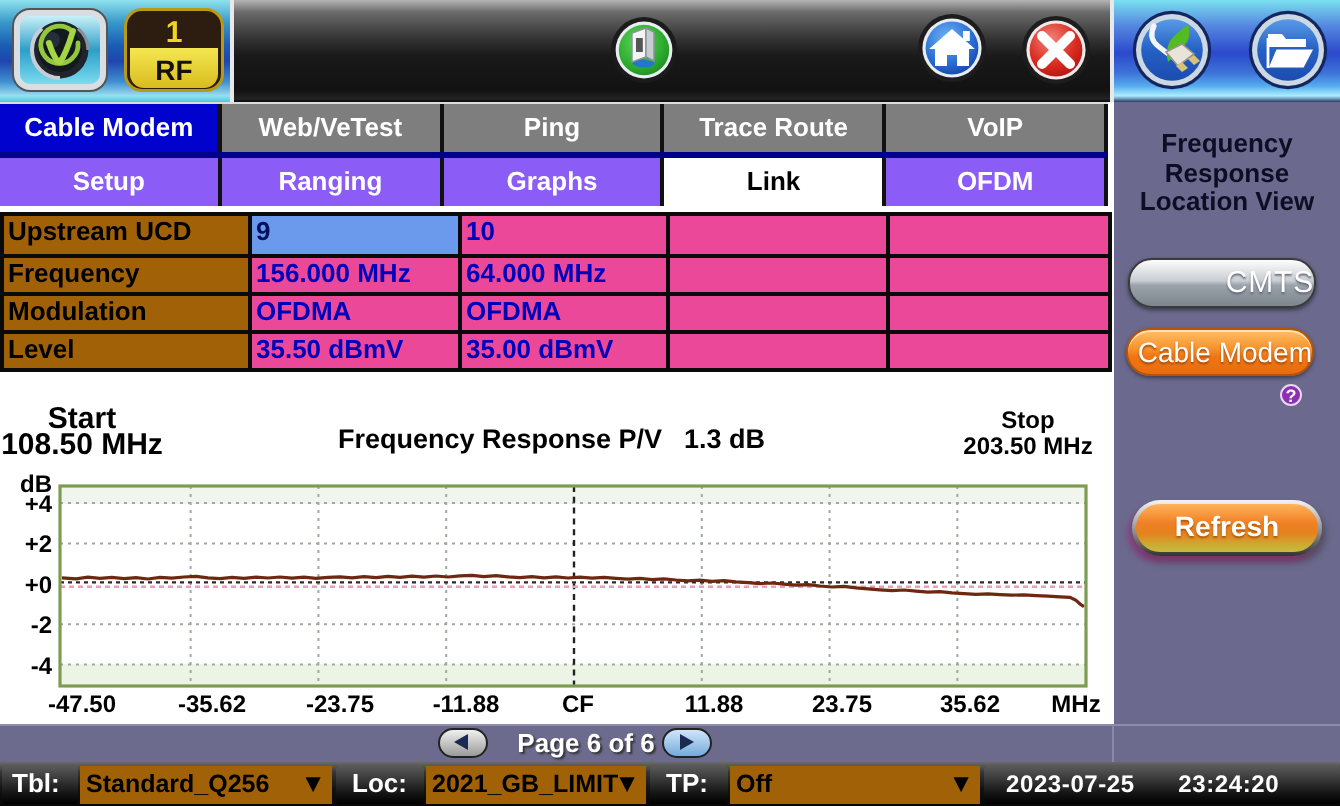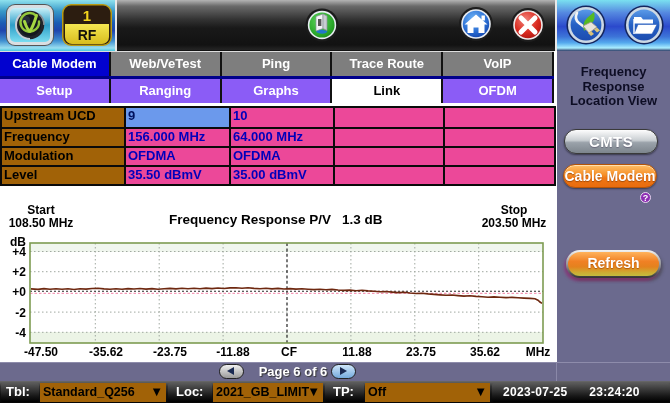--- a/index.html
+++ b/index.html
@@ -32,21 +32,21 @@
 .oval{position:absolute;width:25px;height:15px;border-radius:8px;border:1px solid #222}
 #ovL{left:219px;top:364px;background:linear-gradient(180deg,#f0f0f0,#9a9a9a)}
 #ovR{left:331px;top:364px;background:linear-gradient(180deg,#cfe6fa,#74aadc)}
 .tri{position:absolute;width:0;height:0;border-style:solid}
 #triL{left:227px;top:367px;border-width:4.5px 7px 4.5px 0;border-color:transparent #1a2a52 transparent transparent}
 #triR{left:340px;top:367px;border-width:4.5px 0 4.5px 7px;border-color:transparent transparent transparent #1a2a52}
 #pgtext{left:250px;top:364px;width:86px;text-align:center;color:#fff;font-weight:bold;font-size:13px;text-shadow:1px 1px 1px #333}
 
 #sidebar{left:557px;top:51px;width:113px;height:311px;background:#6b6a8e}
 #sbhead{left:557px;top:65px;width:113px;text-align:center;font-size:13px;font-weight:bold;color:#0d0d24;line-height:14.7px}
-.pill{position:absolute;border-radius:12px;text-align:center;color:#fff;font-weight:bold}
+.pill{position:absolute;border-radius:12px;text-align:right;color:#fff;font-weight:normal}
 #cmts{left:564px;top:129px;width:94px;height:25px;background:linear-gradient(180deg,#fdfdfd 0%,#c9ced2 45%,#9aa2aa 55%,#7d858d 100%);border:1px solid #3a3a3a;box-shadow:0 1px 2px rgba(0,0,0,.5);font-size:15px;letter-spacing:.4px;line-height:23px;text-shadow:0 1px 1px #667}
 #cmbtn{left:563px;top:164px;width:94px;height:24px;background:linear-gradient(180deg,#ffc068 0%,#f68f28 45%,#ef7614 60%,#e96c0e 100%);border:1px solid #b45408;box-shadow:0 1px 2px rgba(0,0,0,.45),inset 0 1px 0 #ffe0b0;font-size:14px;line-height:22px;text-shadow:0 1px 1px #a04a08}
 #qmark{left:640px;top:192px;width:11px;height:11px;border-radius:6px;background:#8d2eb4;border:1px solid #e8d8f0;color:#fff;font-size:9px;font-weight:bold;text-align:center;line-height:10px}
 #refresh{left:566px;top:250px;width:95px;height:28px;border-radius:14px;background:linear-gradient(180deg,#f4f4f4,#888 60%,#333);box-shadow:-2px 3px 3px rgba(150,30,110,.55),2px 3px 3px rgba(60,60,60,.5)}
 #refresh .in{position:absolute;left:2px;top:2px;width:91px;height:24px;border-radius:12px;background:linear-gradient(180deg,#ffb35c 0%,#f08024 40%,#e4821e 62%,#cdab32 85%,#c3bc3e 100%);text-align:center;color:#fff;font-weight:bold;font-size:14px;line-height:23px;text-shadow:0 1px 1px #b05808}
 
 #bbar{left:0;top:381px;width:670px;height:22px;background:linear-gradient(180deg,#6a6a6a 0%,#333 25%,#131313 60%,#050505 100%)}
 .blbl{position:absolute;top:383px;height:19px;color:#fff;font-weight:bold;font-size:13px;line-height:18px;background:linear-gradient(180deg,#5a5a5a,#161616 70%,#000);border-radius:2px;padding-left:5px}
 .bfld{position:absolute;top:383px;height:19px;background:#a16207;color:#000;font-weight:bold;font-size:12.5px;line-height:18px;padding-left:3px}
 .bfld .dn{position:absolute;right:3px;top:0px;font-size:13px}
@@ -189,21 +189,21 @@
  <tr>
         <td class="h">Level</td>
         <td class="d">35.50 dBmV</td>
         <td class="d">35.00 dBmV</td>
         <td class="d"></td>
         <td class="d"></td>
       </tr>
 </tbody>
   </table>
 
-<div class="abs ch" style="left:0;top:204px;width:82px;text-align:center;font-size:12px;line-height:12.5px">Start<br>108.50 MHz</div>
+<div class="abs ch" style="left:0;top:204px;width:82px;text-align:center;font-size:15px;line-height:12.5px">Start<br>108.50 MHz</div>
 <div class="abs ch" style="left:169px;top:212px;font-size:13.5px">Frequency Response P/V</div>
 <div class="abs ch" style="left:342px;top:212px;font-size:13.5px">1.3 dB</div>
 <div class="abs ch" style="left:472px;top:204px;width:84px;text-align:center;font-size:12px;line-height:12.5px">Stop<br>203.50 MHz</div>
 
 <svg class="abs" style="left:0;top:236px" width="556" height="126" viewBox="0 0 556 126" id="chartsvg">
  <rect x="30" y="7" width="513" height="100" fill="#fff"></rect>
  <rect x="30" y="7" width="513" height="9" fill="#f0f6ee"></rect>
  <rect x="30" y="96" width="513" height="11" fill="#ecf4e6"></rect>
  <g stroke="#a0a8a0" stroke-width="1" stroke-dasharray="1.5,2.5">
   <line x1="30" y1="15.5" x2="543" y2="15.5"></line>

